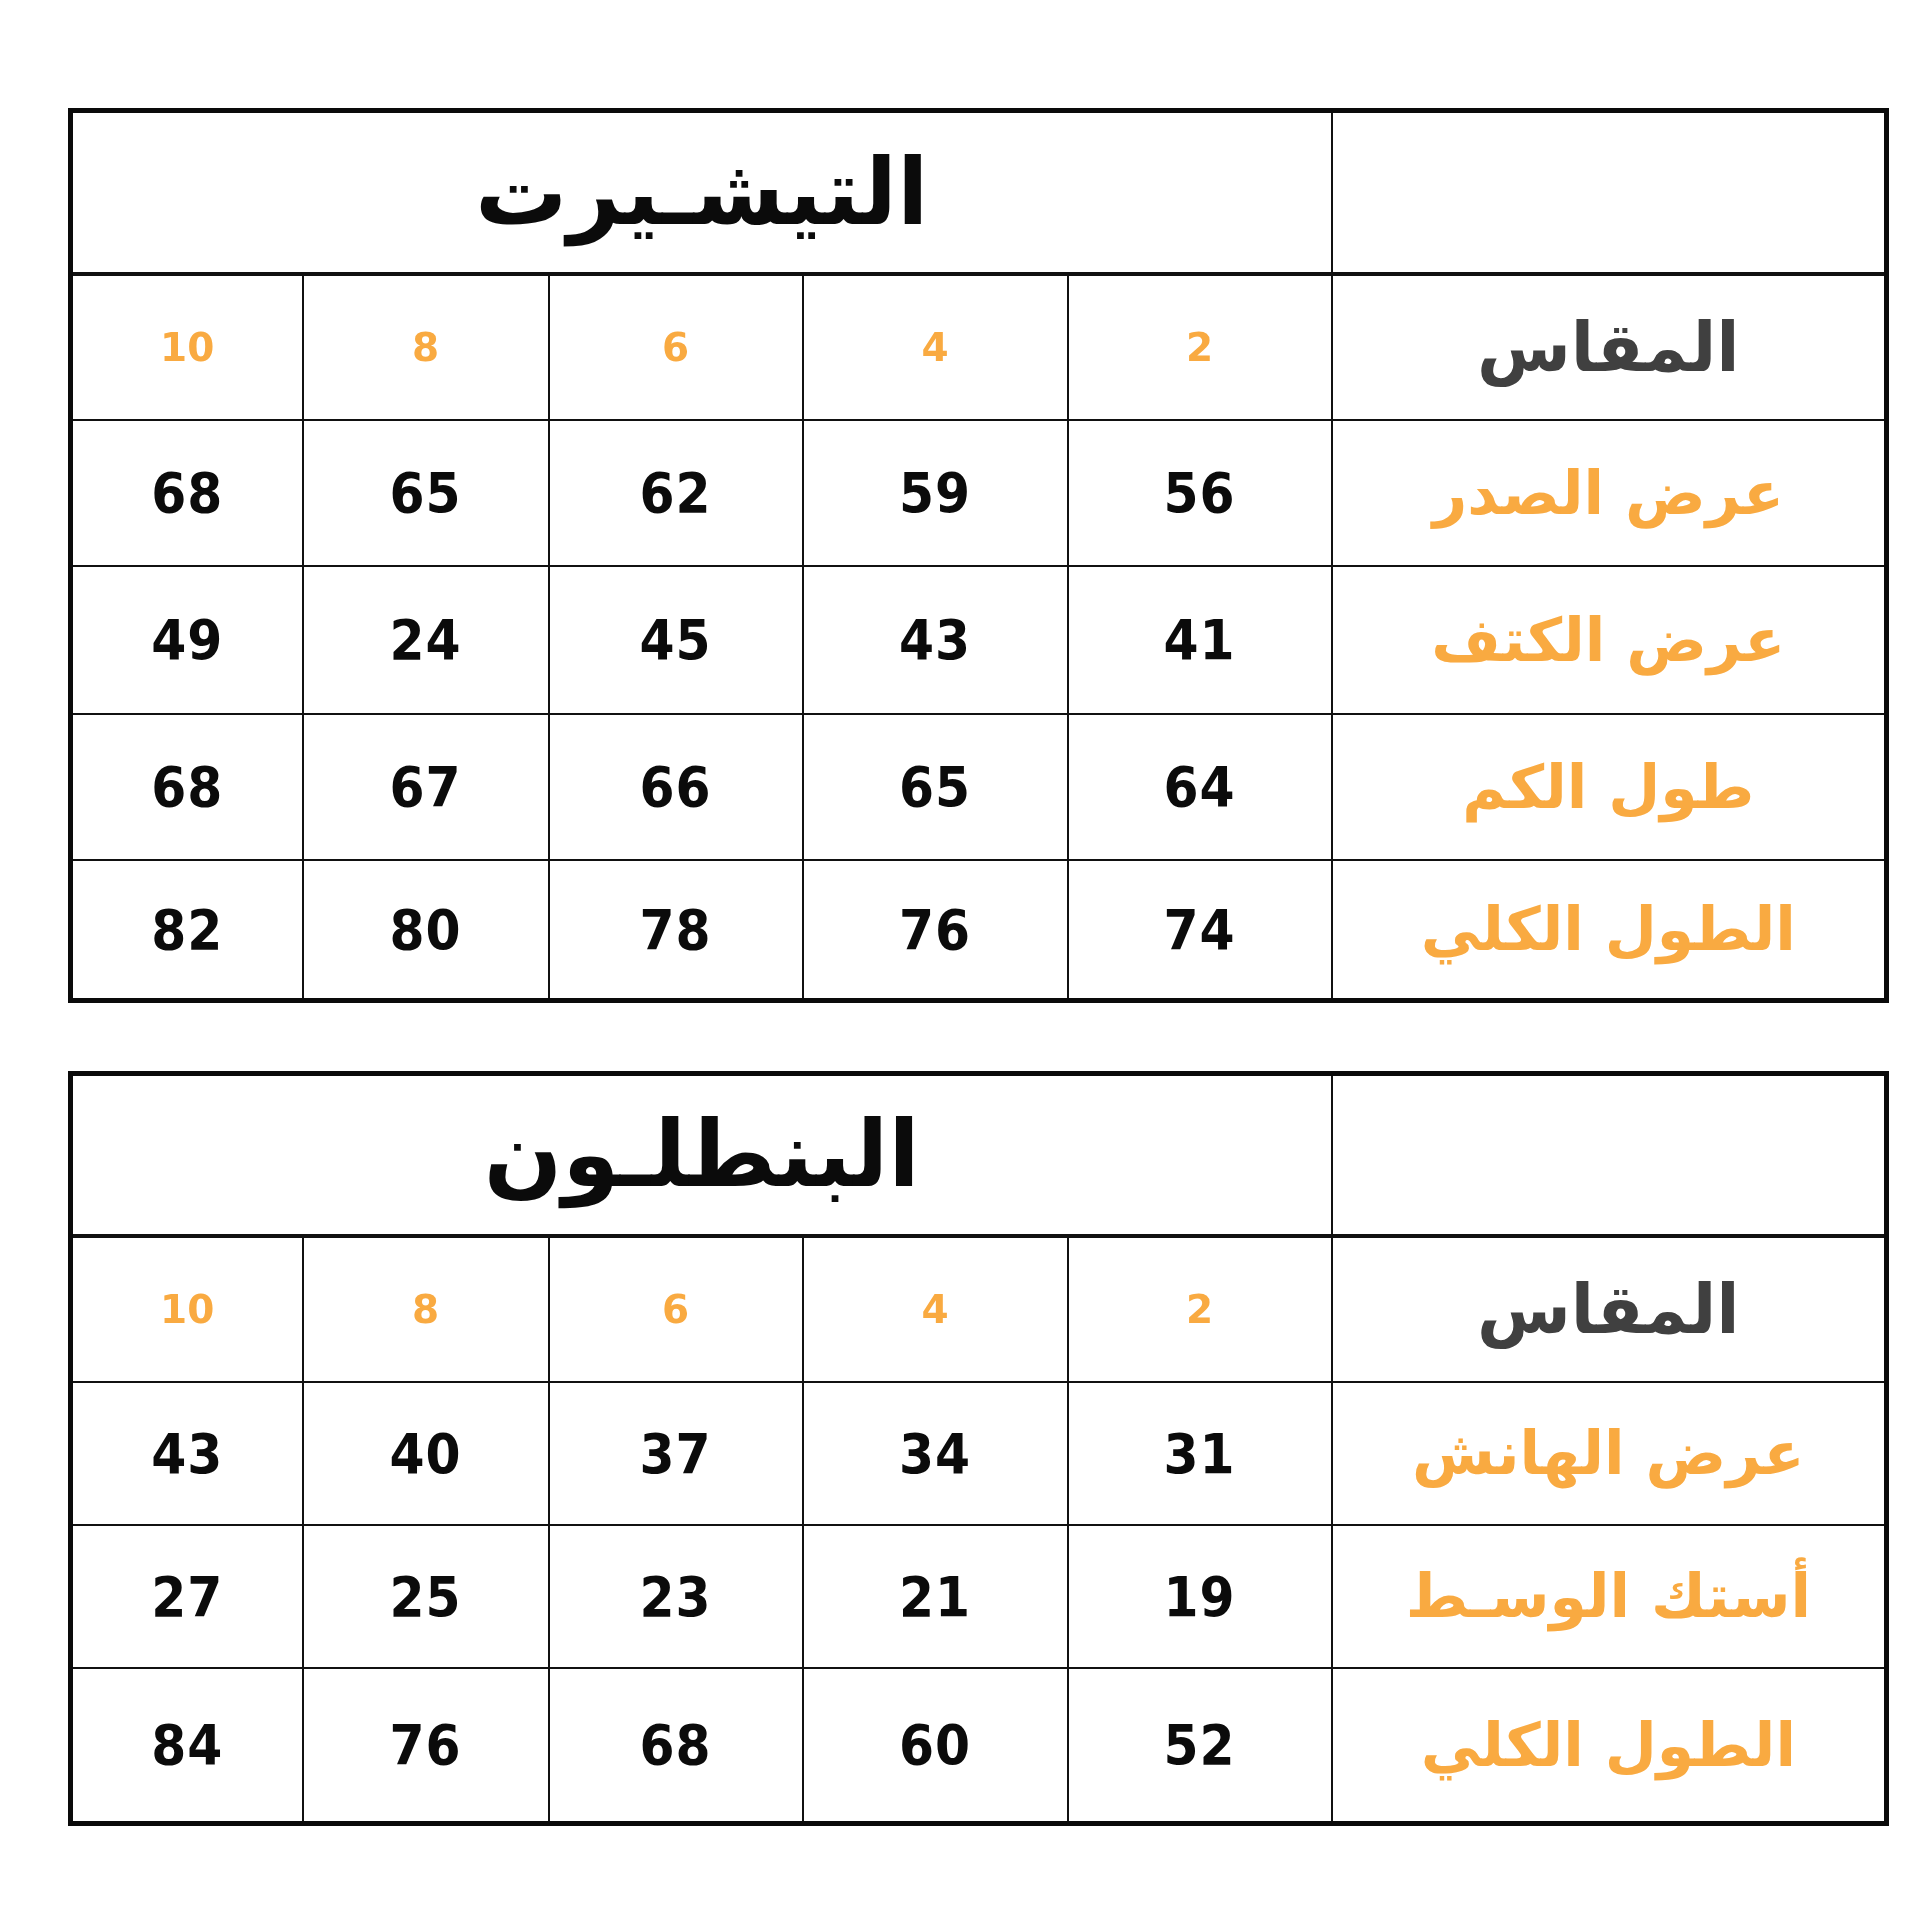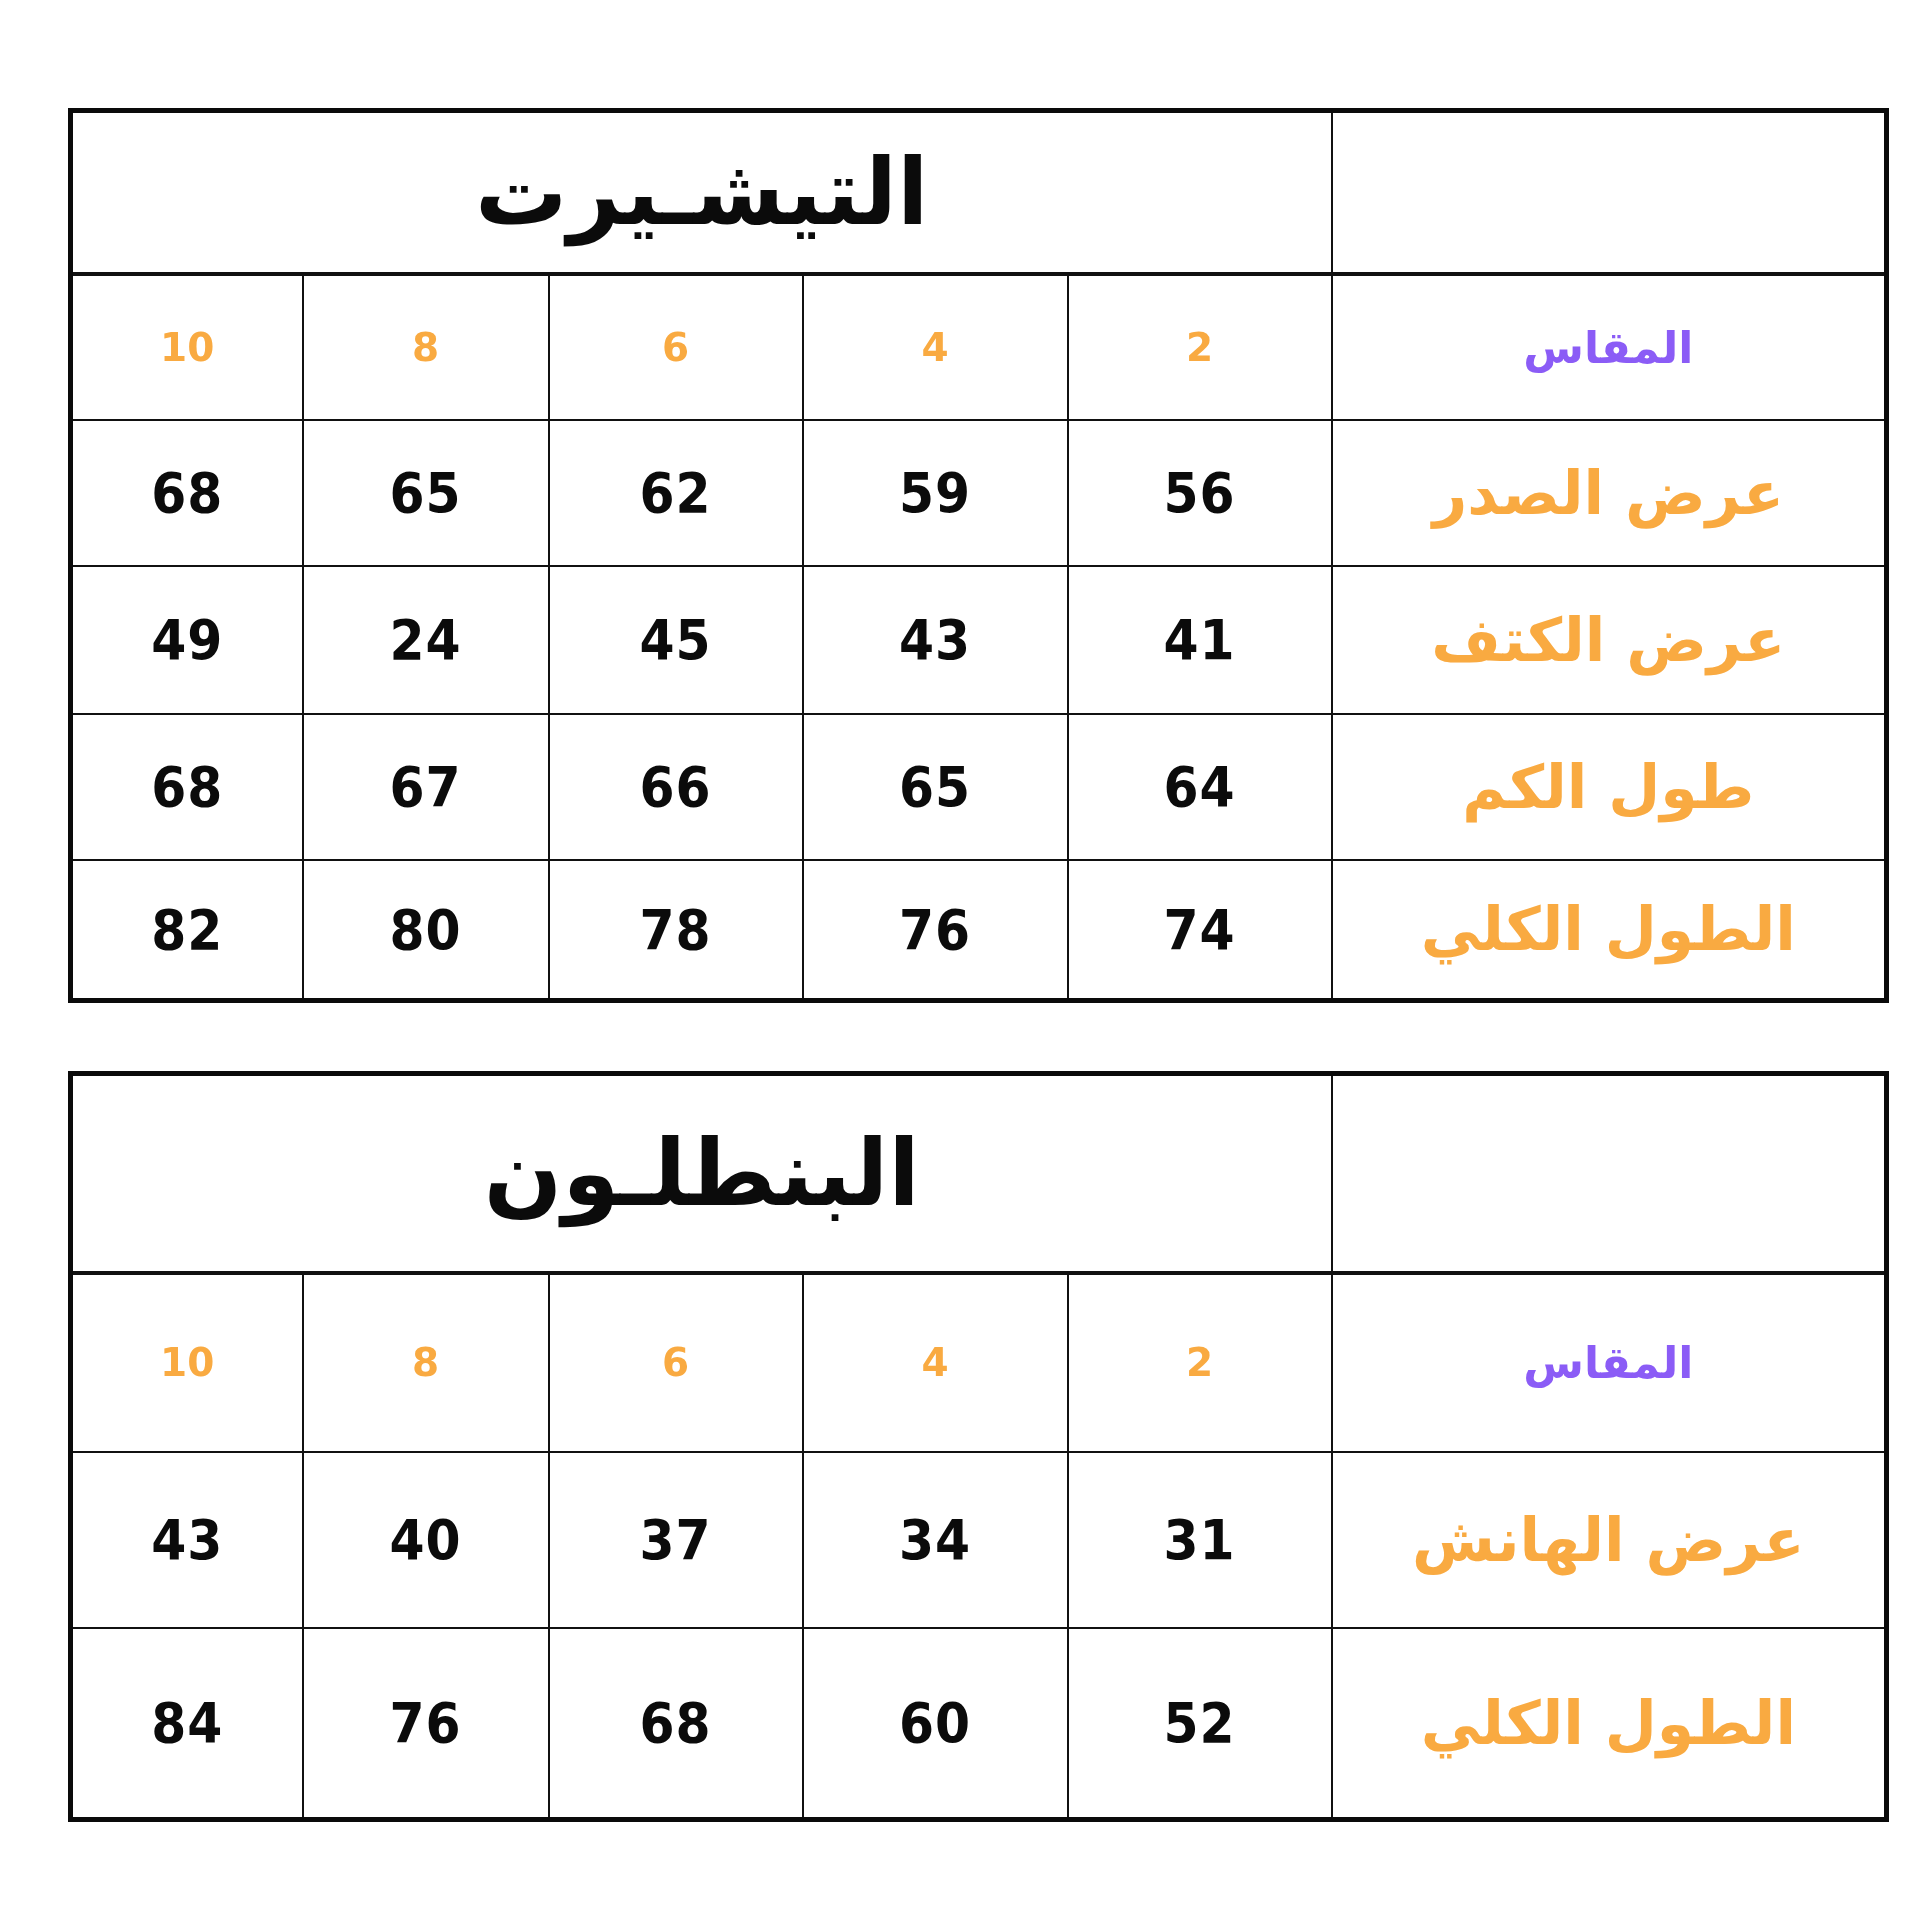--- a/index.html
+++ b/index.html
@@ -3,21 +3,21 @@
 <meta charset="utf-8">
 <style>
   html, body { margin:0; padding:0; background:#ffffff; }
   body { width:1929px; height:1913px; position:relative; overflow:hidden;
          font-family:"DejaVu Sans", sans-serif; }
   .size-table { position:absolute; left:68px; width:1815px; border-collapse:collapse;
                 border:5px solid #0a0a0a; table-layout:fixed; direction:ltr; }
   .size-table td { border:2px solid #111; text-align:center; vertical-align:middle; padding:0; }
   .size-table tr.title-row td { border-bottom:4px solid #111; }
   .title-text { font-size:92px; font-weight:bold; color:#0b0b0b; direction:rtl; display:inline-block; }
-  .hdr-label { font-size:44px; font-weight:bold; color:#8b5cf6; direction:rtl; }
+  .hdr-label { font-size:68px; font-weight:bold; color:#404040; direction:rtl; }
   .size-num { font-family:"DejaVu Sans", sans-serif; font-weight:bold; font-size:39px; color:#F9AA41; }
   .val { font-family:"DejaVu Sans Condensed","DejaVu Sans", sans-serif; font-weight:bold; font-size:56px; color:#0b0b0b; letter-spacing:1px; }
   .row-label { font-size:60px; font-weight:bold; color:#F9AA41; direction:rtl; }
   #tshirt { top:108px; height:883px;border-radius:6px; }
   #pants { top:1071px; height:751px; }
 </style>
 </head>
 <body>
 
 <table id="tshirt" class="size-table">
@@ -104,20 +104,28 @@
     <td><span class="hdr-label">المقاس</span></td>
   </tr>
   <tr style="height:143px">
     <td><span class="val">43</span></td>
     <td><span class="val">40</span></td>
     <td><span class="val">37</span></td>
     <td><span class="val">34</span></td>
     <td><span class="val">31</span></td>
     <td><span class="row-label">عرض الهانش</span></td>
   </tr>
+  <tr style="height:143px">
+    <td><span class="val">27</span></td>
+    <td><span class="val">25</span></td>
+    <td><span class="val">23</span></td>
+    <td><span class="val">21</span></td>
+    <td><span class="val">19</span></td>
+    <td><span class="row-label">أستك الوسـط</span></td>
+  </tr>
   <tr style="height:156px">
     <td><span class="val">84</span></td>
     <td><span class="val">76</span></td>
     <td><span class="val">68</span></td>
     <td><span class="val">60</span></td>
     <td><span class="val">52</span></td>
     <td><span class="row-label">الطول الكلي</span></td>
   </tr>
 </tbody>
   </table>

